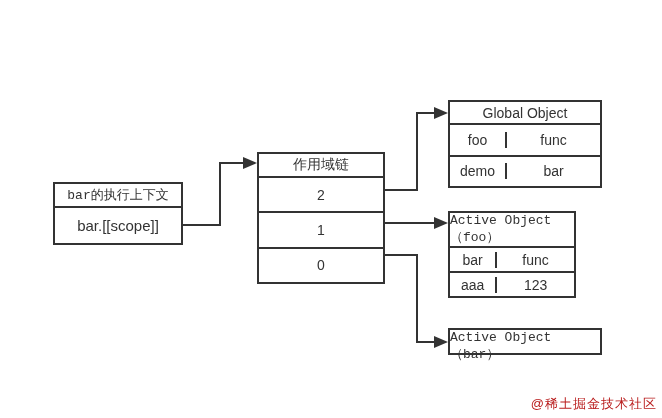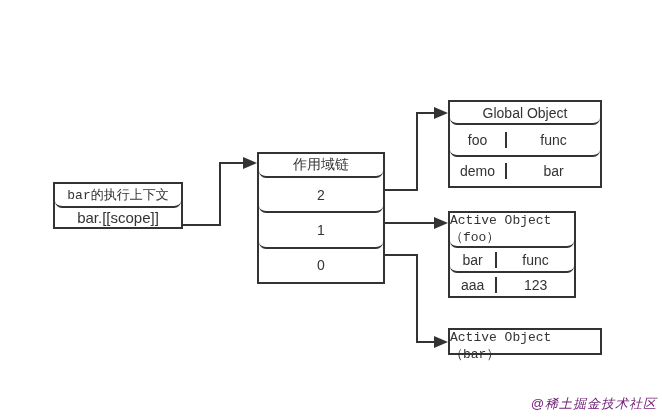--- a/index.html
+++ b/index.html
@@ -27,57 +27,55 @@
     display: flex;
     flex-direction: column;
   }
   .row {
     display: flex;
     align-items: center;
     justify-content: center;
     font-size: 14px;
     color: #333333;
     flex: 1 1 auto;
-    border-radius: 7px;
   }
   .row.divided { border-bottom: 2px solid #333333; }
   .mono { font-family: "Liberation Mono", "DejaVu Sans Mono", monospace; font-size: 13px; }
   .cells { display: flex; }
   .cell {
     display: flex;
     align-items: center;
     justify-content: center;
     font-size: 14px;
   }
   .cell.c1 { flex: 0 0 38%; border-right: 2px solid #333333; }
   .cell.c2 { flex: 1 1 auto; text-align: right; }
 
   
-  .left-box  { left: 53px;  top: 182px; width: 130px; height: 47px; }
+  .left-box  { left: 53px;  top: 182px; width: 130px; height: 63px; }
   .left-box .hdr { flex: 0 0 24px; }
 
   
   .chain-box { left: 257px; top: 152px; width: 128px; height: 132px; }
   .chain-box .hdr { flex: 0 0 24px; }
 
   
   .global-box { left: 448px; top: 100px; width: 154px; height: 88px; }
   .ao-foo-box { left: 448px; top: 211px; width: 128px; height: 87px; }
   .ao-bar-box { left: 448px; top: 328px; width: 154px; height: 27px; }
   .global-box .hdr, .ao-foo-box .hdr { flex: 0 0 23px; }
 
   .watermark {
     position: absolute;
     right: 5px;
     bottom: 5px;
     font-size: 13px;
-    color: #701a75;
+    color: #b91c1c;
     letter-spacing: 1px;
     user-select: none;
-    font-style: italic;
   }
   line, path { stroke: #333333; stroke-width: 2; fill: none; }
   polygon { fill: #333333; stroke: none; }
 </style>
 </head>
 <body>
 
 <div class="canvas">
 
   <svg class="connectors" viewBox="0 0 662 418" xmlns="http://www.w3.org/2000/svg">

